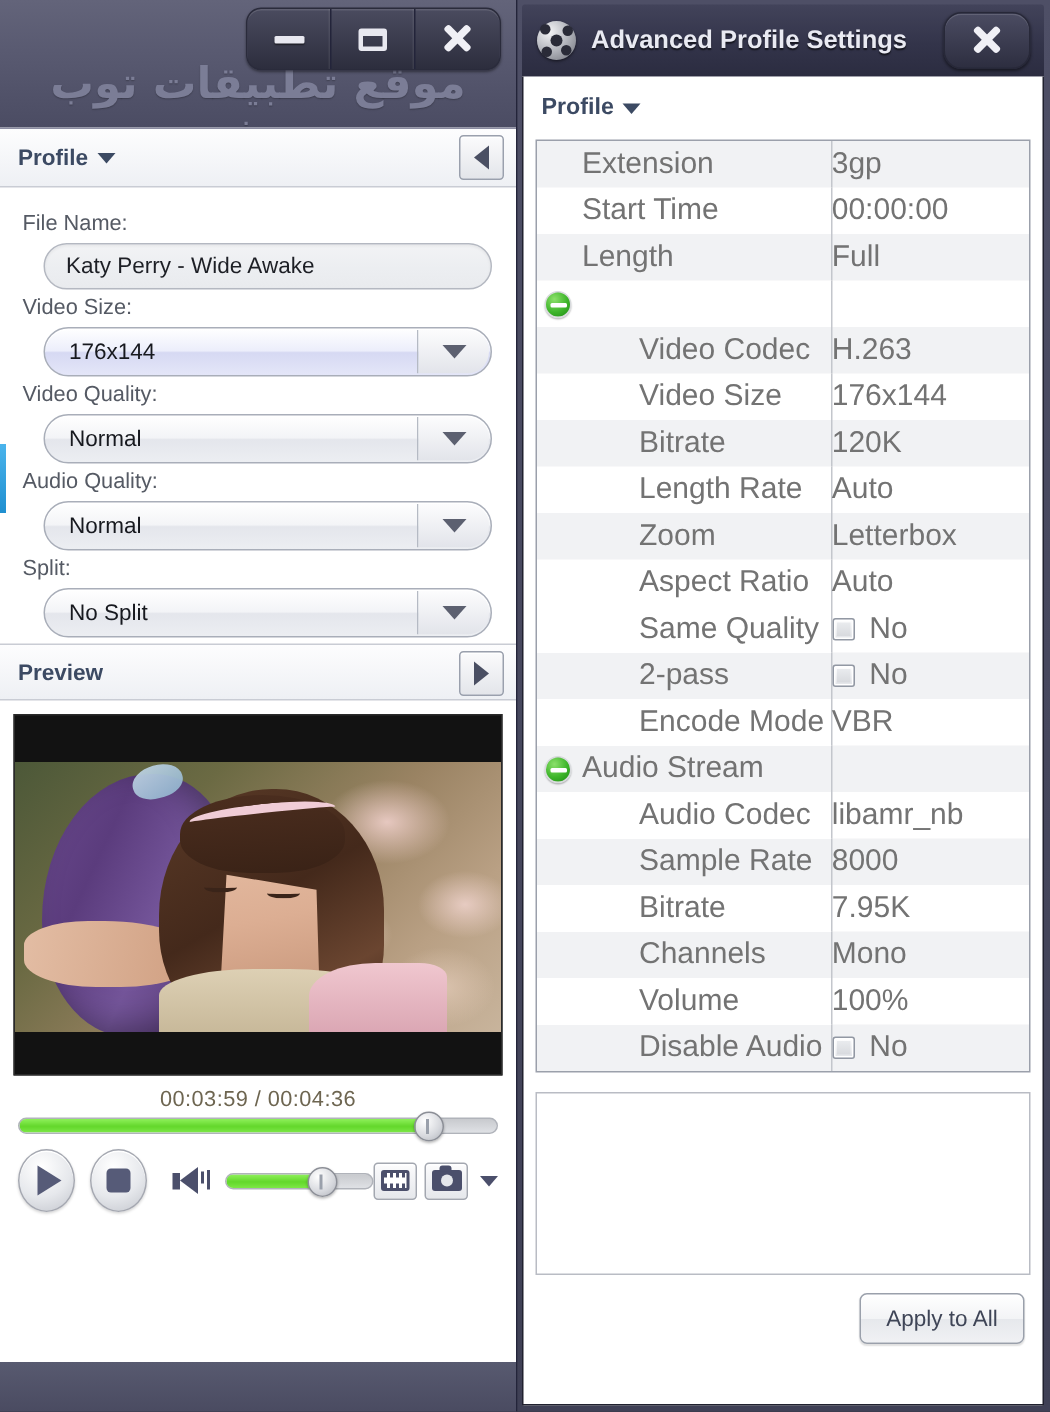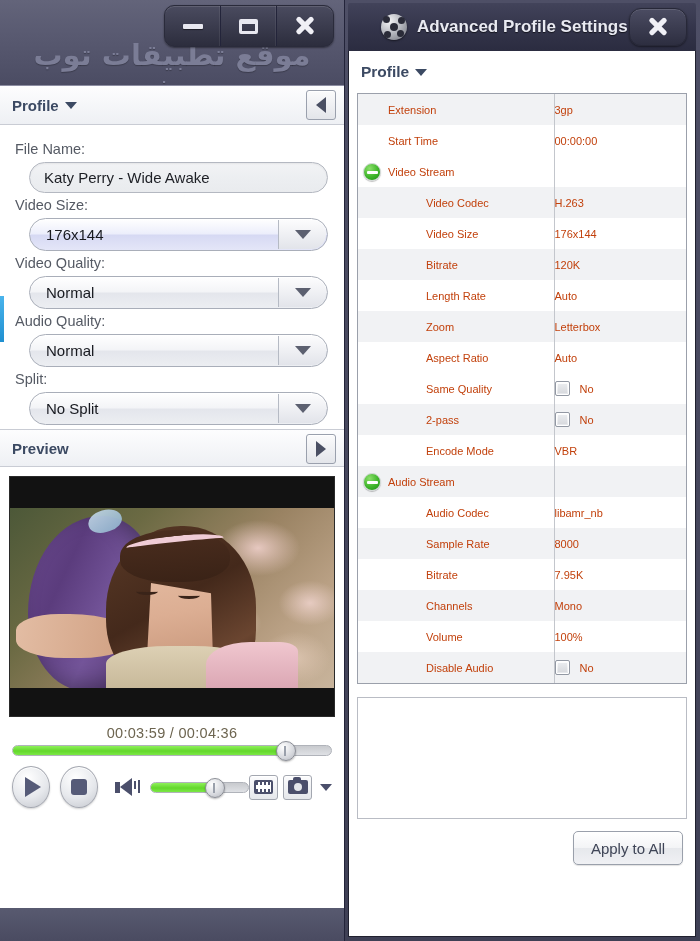--- a/index.html
+++ b/index.html
@@ -325,21 +325,20 @@
     position: relative;
     width: 355px; height: 941px;
     background: linear-gradient(180deg,#4e4f66 0%,#3f4055 100%);
     padding: 3px 4px 4px 3px;
   }
   .rw-titlebar {
     height: 48px; width: 100%;
     background: linear-gradient(180deg,#42435a 0%,#33344a 55%,#2b2c40 100%);
     display: flex; align-items: center; position: relative;
     border-radius: 2px 2px 0 0;
-    padding-left: 23px;
   }
   .reel {
     margin-left: 10px; width: 26px; height: 26px; border-radius: 50%;
     background: radial-gradient(circle at 32% 28%, #f4f4f6, #b9bbc2 45%, #6e7079 100%);
     position: relative; box-shadow: 0 1px 2px rgba(0,0,0,.5);
   }
   .reel:before {
     content:""; position: absolute; left: 9px; top: 9px; width: 8px; height: 8px;
     border-radius: 50%; background: #2a2b38;
   }
@@ -373,21 +372,21 @@
 
   .table-wrap {
     flex: 0 0 auto;
     border: 1px solid #9ba0ab;
     background: #fff;
     overflow: hidden;
   }
   table.settings { width: 100%; border-collapse: collapse; table-layout: fixed; }
   table.settings tr { height: 31px; }
   table.settings tr.alt { background: #f1f2f4; }
-  table.settings td { font-size: 11px; color: #c2410c; vertical-align: middle; padding: 0; }
+  table.settings td { font-size: 20px; color: #737373; vertical-align: middle; padding: 0; }
   td.key { width: 196px; border-right: 1px solid #c3c6cc; position: relative; }
   td.key .ktext { display: block; }
   td.val { padding-left: 11px; }
   .indent0 .ktext { padding-left: 30px; }
   .indent1 .ktext { padding-left: 68px; }
   .grp .ktext { padding-left: 30px; }
   .grp-icon {
     position: absolute; left: 5px; top: 50%; margin-top: -9px;
     width: 18px; height: 18px; border-radius: 50%;
     background: radial-gradient(circle at 35% 28%, #8ce06b, #3eb52a 55%, #1d8a14 100%);
@@ -594,24 +593,29 @@
                   <span class="ktext">Extension</span>
                 </td>
                 <td class="val"><span>3gp</span></td>
               </tr>
               <tr>
                 <td class="key indent0">
                   <span class="ktext">Start Time</span>
                 </td>
                 <td class="val"><span>00:00:00</span></td>
               </tr>
+              <tr class="alt">
+                <td class="key indent0">
+                  <span class="ktext">Length</span>
+                </td>
+                <td class="val"><span>Full</span></td>
+              </tr>
               <tr>
                 <td class="key grp">
                   <span class="grp-icon"></span>
-                  <span class="ktext">Video Stream</span>
                 </td>
                 <td class="val"><span></span></td>
               </tr>
               <tr class="alt">
                 <td class="key indent1">
                   <span class="ktext">Video Codec</span>
                 </td>
                 <td class="val"><span>H.263</span></td>
               </tr>
               <tr>

